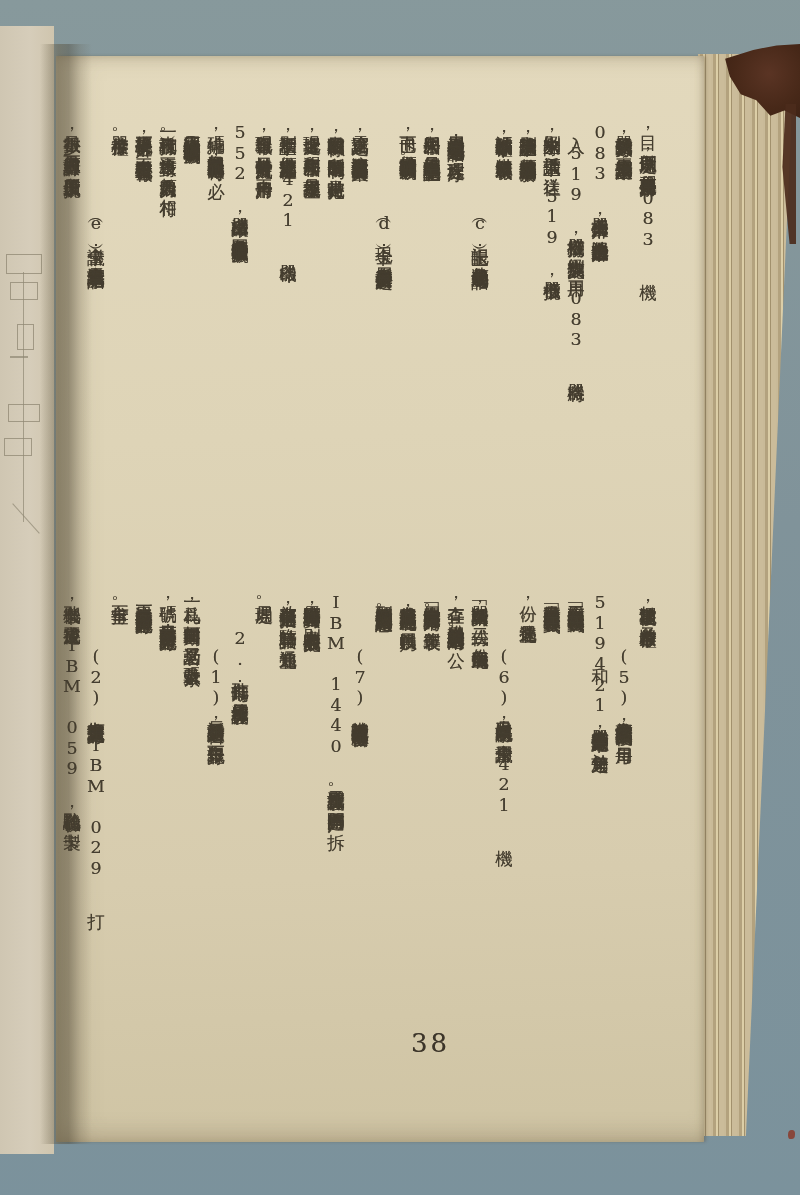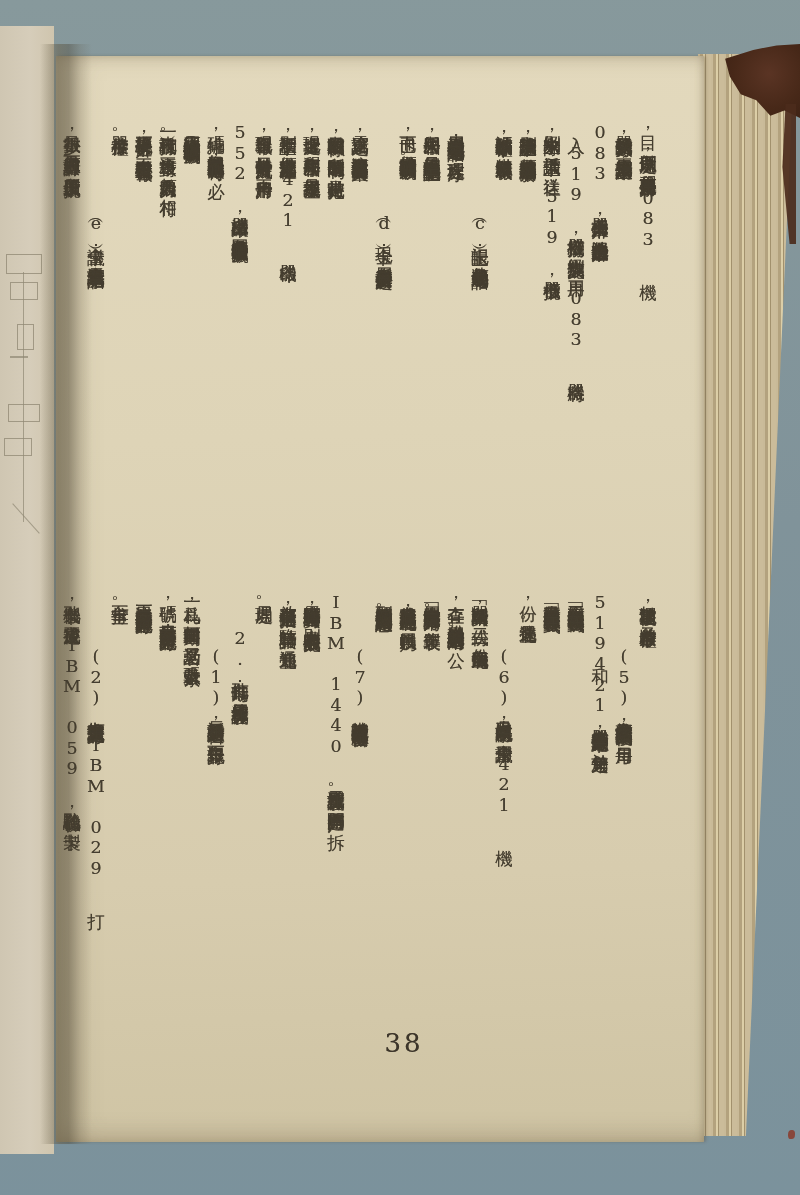--- a/index.html
+++ b/index.html
@@ -30,22 +30,22 @@
                         inset 0 10px 14px -9px rgba(120,105,78,.25),
                         2px 0 3px rgba(80,65,45,.30);
              z-index:2;}
   .text-band{position:absolute;left:60px;width:600px;height:436px;z-index:5;
              writing-mode:vertical-rl;text-orientation:upright;
              font-size:17.5px;line-height:24px;letter-spacing:.5px;
              color:#443d2f;text-shadow:0 0 .5px rgba(62,52,36,.55);}
   .band-upper{top:122px;}
   .band-lower{top:592px;}
   .vline{white-space:nowrap;height:436px;}
-  .page-number{position:absolute;left:378px;top:1028px;width:52px;z-index:5;
-               font-size:26px;letter-spacing:3px;color:#3c352a;text-align:center;
+  .page-number{position:absolute;left:398px;top:1028px;width:52px;z-index:5;
+               font-size:26px;letter-spacing:3px;color:#3c352a;text-align:right;
                text-shadow:0 0 .5px rgba(60,50,35,.5);}
 </style>
 </head>
 <body>
 
 <div class="scene">
 
   <div class="facing-page">
     <div>
       <div class="diag" style="left:6px;top:228px;width:34px;height:18px;"></div>

